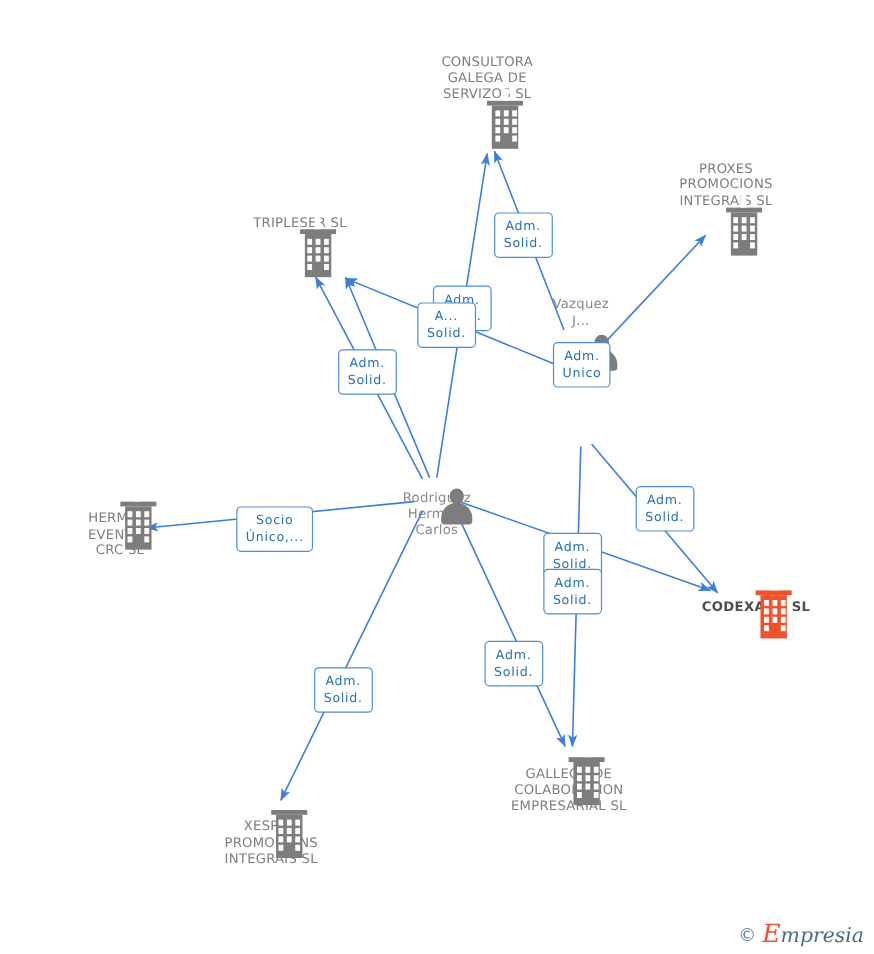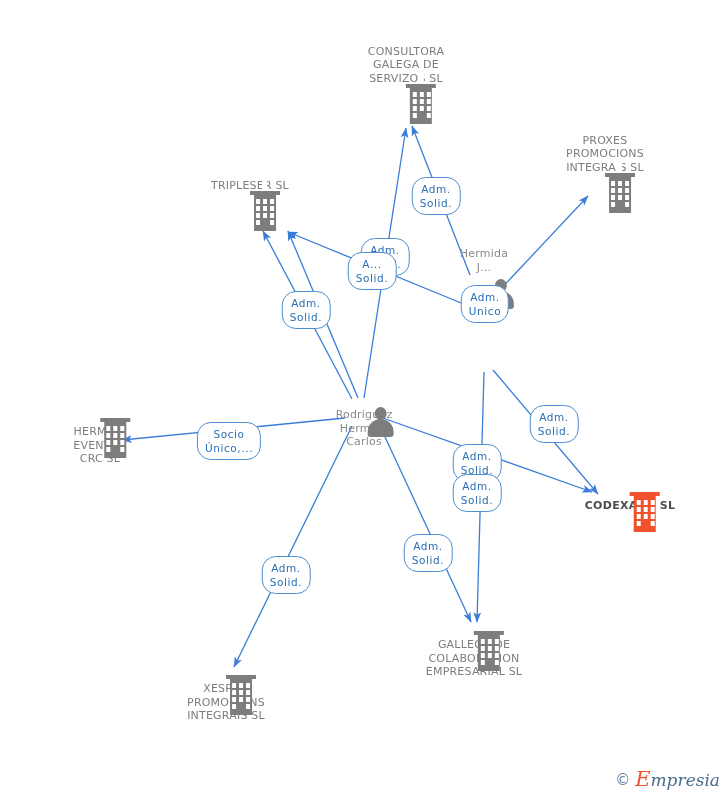--- a/index.html
+++ b/index.html
@@ -43,21 +43,21 @@
     background:#7d7d7d;
   }
   .person-ico .torso{
     position:absolute;left:4px;top:14px;width:26px;height:18px;background:#7d7d7d;
     border-radius:13px 13px 3px 3px;
   }
 
   
   .chip{
     position:absolute;transform:translate(-50%,-50%);
-    background:#ffffff;border:1px solid #4e8fd1;border-radius:14px;
+    background:#ffffff;border:1px solid #4e8fd1;border-radius:4px;
     color:#2a6fb5;font-size:10.5px;line-height:14px;
     padding:4px 7px;text-align:center;white-space:pre-line;
     box-sizing:border-box;letter-spacing:.6px;
   }
 
   
   #watermark{
     position:absolute;right:8px;bottom:6px;display:flex;align-items:center;gap:5px;
     user-select:none;
   }
@@ -94,21 +94,21 @@
   </svg>
 
   <div id="node-layer">
       <div class="node company caption-above" style="left: 406px; top: 44.5px;"><span class="caption">CONSULTORA
 GALEGA DE
 SERVIZOS SL</span><span class="bldg"><span class="body"></span><span class="base"></span><i style="left: 6.5px; top: 4px;"></i><i style="left: 13.5px; top: 4px;"></i><i style="left: 20.5px; top: 4px;"></i><i style="left: 6.5px; top: 11px;"></i><i style="left: 13.5px; top: 11px;"></i><i style="left: 20.5px; top: 11px;"></i><i style="left: 6.5px; top: 18px;"></i><i style="left: 13.5px; top: 18px;"></i><i style="left: 20.5px; top: 18px;"></i><i style="left: 6.5px; top: 25px;"></i><i style="left: 20.5px; top: 25px;"></i><span class="door"></span></span></div>
       <div class="node company caption-above" style="left: 605px; top: 133.5px;"><span class="caption">PROXES
 PROMOCIONS
 INTEGRAIS SL</span><span class="bldg"><span class="body"></span><span class="base"></span><i style="left: 6.5px; top: 4px;"></i><i style="left: 13.5px; top: 4px;"></i><i style="left: 20.5px; top: 4px;"></i><i style="left: 6.5px; top: 11px;"></i><i style="left: 13.5px; top: 11px;"></i><i style="left: 20.5px; top: 11px;"></i><i style="left: 6.5px; top: 18px;"></i><i style="left: 13.5px; top: 18px;"></i><i style="left: 20.5px; top: 18px;"></i><i style="left: 6.5px; top: 25px;"></i><i style="left: 20.5px; top: 25px;"></i><span class="door"></span></span></div>
       <div class="node company caption-above" style="left: 250px; top: 178.5px;"><span class="caption">TRIPLESER SL</span><span class="bldg"><span class="body"></span><span class="base"></span><i style="left: 6.5px; top: 4px;"></i><i style="left: 13.5px; top: 4px;"></i><i style="left: 20.5px; top: 4px;"></i><i style="left: 6.5px; top: 11px;"></i><i style="left: 13.5px; top: 11px;"></i><i style="left: 20.5px; top: 11px;"></i><i style="left: 6.5px; top: 18px;"></i><i style="left: 13.5px; top: 18px;"></i><i style="left: 20.5px; top: 18px;"></i><i style="left: 6.5px; top: 25px;"></i><i style="left: 20.5px; top: 25px;"></i><span class="door"></span></span></div>
-      <div class="node person caption-above" style="left: 484px; top: 247px;"><span class="caption">Hermida
+      <div class="node person caption-above" style="left: 484px; top: 247px;"><span class="caption">Vazquez
 J...</span><span class="person-ico"><span class="head"></span><span class="torso"></span></span></div>
       <div class="node person" style="left: 364px; top: 405px;"><span class="person-ico"><span class="head"></span><span class="torso"></span></span><span class="caption">Rodriguez
 Hermida
 Carlos</span></div>
       <div class="node company" style="left: 100px; top: 422px;"><span class="bldg"><span class="body"></span><span class="base"></span><i style="left: 6.5px; top: 4px;"></i><i style="left: 13.5px; top: 4px;"></i><i style="left: 20.5px; top: 4px;"></i><i style="left: 6.5px; top: 11px;"></i><i style="left: 13.5px; top: 11px;"></i><i style="left: 20.5px; top: 11px;"></i><i style="left: 6.5px; top: 18px;"></i><i style="left: 13.5px; top: 18px;"></i><i style="left: 20.5px; top: 18px;"></i><i style="left: 6.5px; top: 25px;"></i><i style="left: 20.5px; top: 25px;"></i><span class="door"></span></span><span class="caption">HERMIDA
 EVENTOS
 CRC  SL</span></div>
       <div class="node company highlight" style="left: 630px; top: 496px;"><span class="bldg"><span class="body"></span><span class="base"></span><i style="left: 6.5px; top: 4px;"></i><i style="left: 13.5px; top: 4px;"></i><i style="left: 20.5px; top: 4px;"></i><i style="left: 6.5px; top: 11px;"></i><i style="left: 13.5px; top: 11px;"></i><i style="left: 20.5px; top: 11px;"></i><i style="left: 6.5px; top: 18px;"></i><i style="left: 13.5px; top: 18px;"></i><i style="left: 20.5px; top: 18px;"></i><i style="left: 6.5px; top: 25px;"></i><i style="left: 20.5px; top: 25px;"></i><span class="door"></span></span><span class="caption">CODEXACO SL</span></div>
       <div class="node company" style="left: 474px; top: 635px;"><span class="bldg"><span class="body"></span><span class="base"></span><i style="left: 6.5px; top: 4px;"></i><i style="left: 13.5px; top: 4px;"></i><i style="left: 20.5px; top: 4px;"></i><i style="left: 6.5px; top: 11px;"></i><i style="left: 13.5px; top: 11px;"></i><i style="left: 20.5px; top: 11px;"></i><i style="left: 6.5px; top: 18px;"></i><i style="left: 13.5px; top: 18px;"></i><i style="left: 20.5px; top: 18px;"></i><i style="left: 6.5px; top: 25px;"></i><i style="left: 20.5px; top: 25px;"></i><span class="door"></span></span><span class="caption">GALLEGA DE
 COLABORACION

